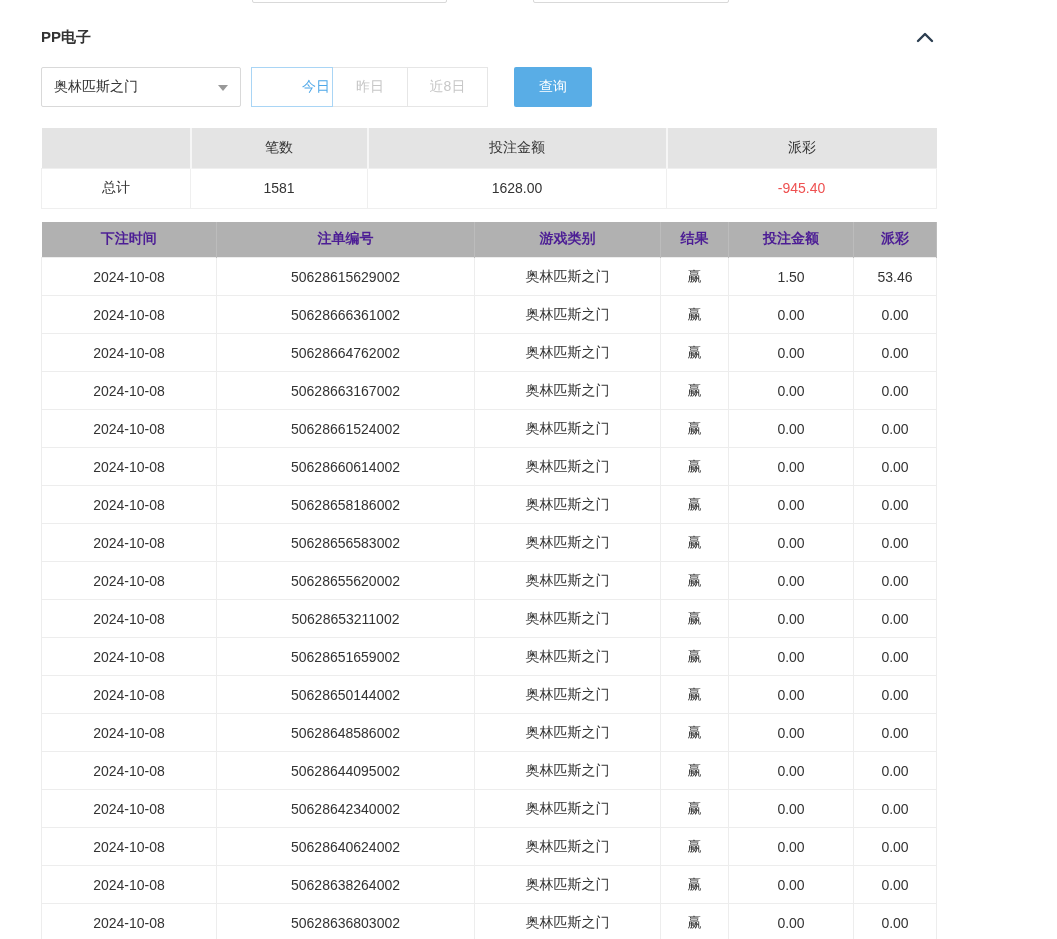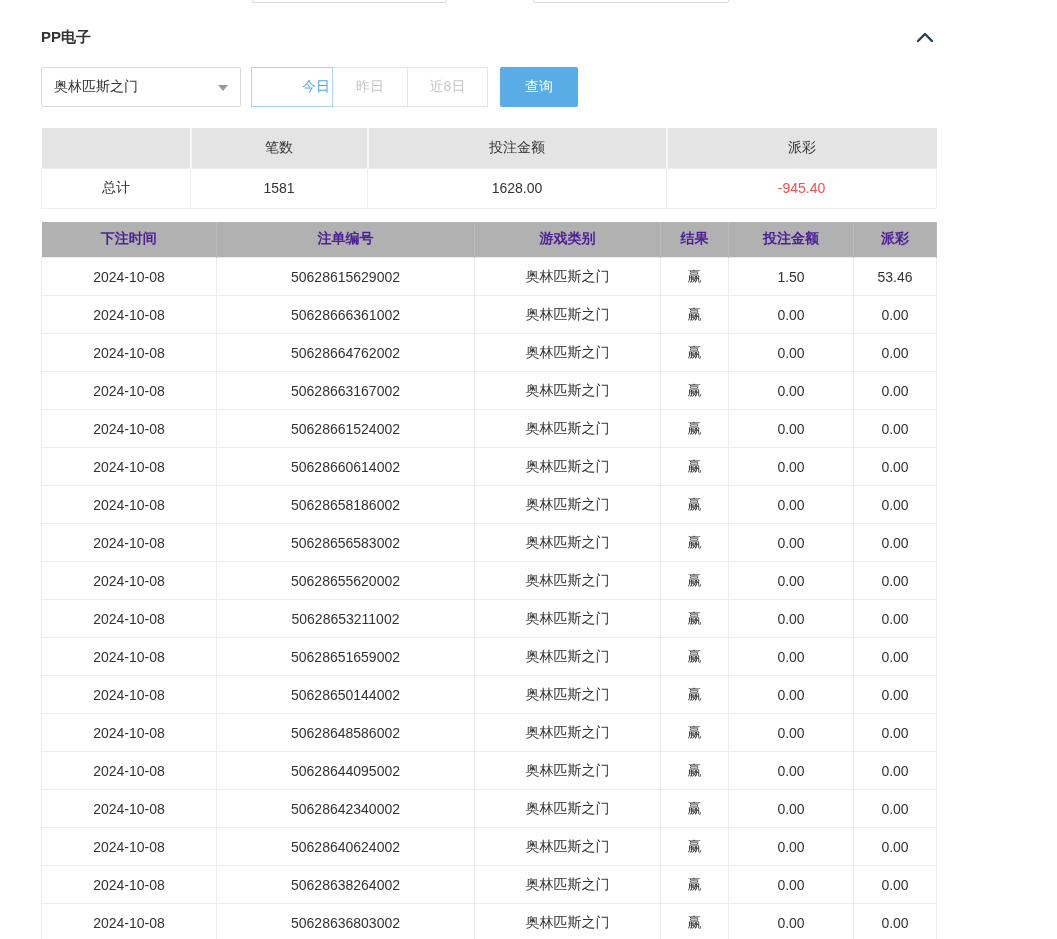--- a/index.html
+++ b/index.html
@@ -72,21 +72,21 @@
   .quick-btn + .quick-btn { margin-left: -1px; }
   .quick-btn.b0 { width: 82px; }
   .quick-btn.b1 { width: 76px; }
   .quick-btn.b2 { width: 81px; }
   .quick-btn.active {
     color: #4fa8e8; border-color: #a9d5f5;
     position: relative; z-index: 1; background: #fff; padding-left: 48px;
   }
 
   .query-btn {
-    margin-left: 12px; width: 78px; height: 40px;
+    margin-left: 26px; width: 78px; height: 40px;
     background: #59ade6; color: #fff;
     border: none; border-radius: 2px;
     font-size: 14px; cursor: pointer;
   }
 
   table { border-collapse: collapse; width: 895px; table-layout: fixed; }
   td, th { text-align: center; font-weight: normal; overflow: hidden; white-space: nowrap; }
 
   .summary { margin-top: 21px; }
   .summary th {

